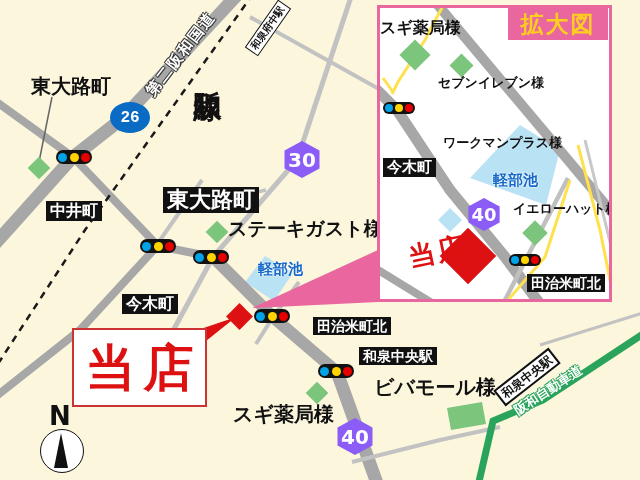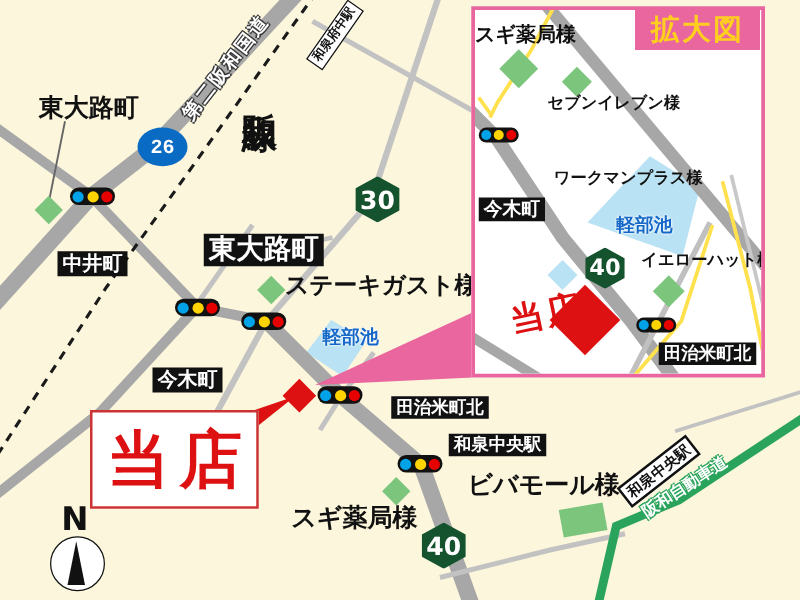--- a/index.html
+++ b/index.html
@@ -9,21 +9,21 @@
   .abs{position:absolute;}
   
   .biz{position:absolute;color:#111;font-weight:bold;white-space:nowrap;line-height:1;}
   .blabel{position:absolute;background:#111;color:#fff;font-weight:bold;white-space:nowrap;
           line-height:1;padding:2px 4px;}
   .pondtxt{position:absolute;color:#1668c8;font-weight:bold;white-space:nowrap;line-height:1;
            text-shadow:0 0 2px #fff,0 0 2px #fff;}
   
   .oval{position:absolute;background:#0a6bc4;border-radius:50%;color:#fff;font-weight:bold;
         display:flex;align-items:center;justify-content:center;}
-  .hex{position:absolute;background:#14532d;color:#fff;font-weight:bold;
+  .hex{position:absolute;background:#8b5cf6;color:#fff;font-weight:bold;
        display:flex;align-items:center;justify-content:center;
        clip-path:polygon(50% 0%,96% 26%,96% 74%,50% 100%,4% 74%,4% 26%);}
   
   .tl{position:absolute;width:36px;height:14px;background:#111;border-radius:7px;
       display:flex;align-items:center;justify-content:space-between;padding:0 2px;box-sizing:border-box;}
   .tl i{width:9px;height:9px;border-radius:50%;display:block;}
   .tl .b{background:#00a2e8;} .tl .y{background:#ffd400;} .tl .r{background:#e60000;}
   .tl-s{width:32px;height:12px;}
   .tl-s i{width:8px;height:8px;}
   

